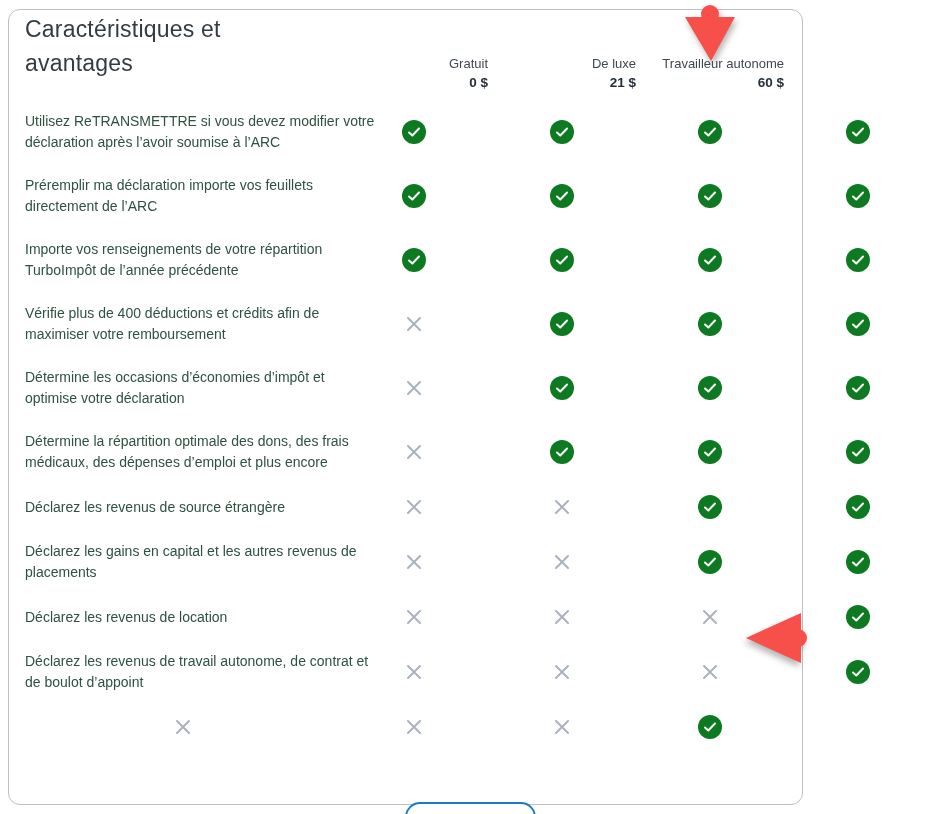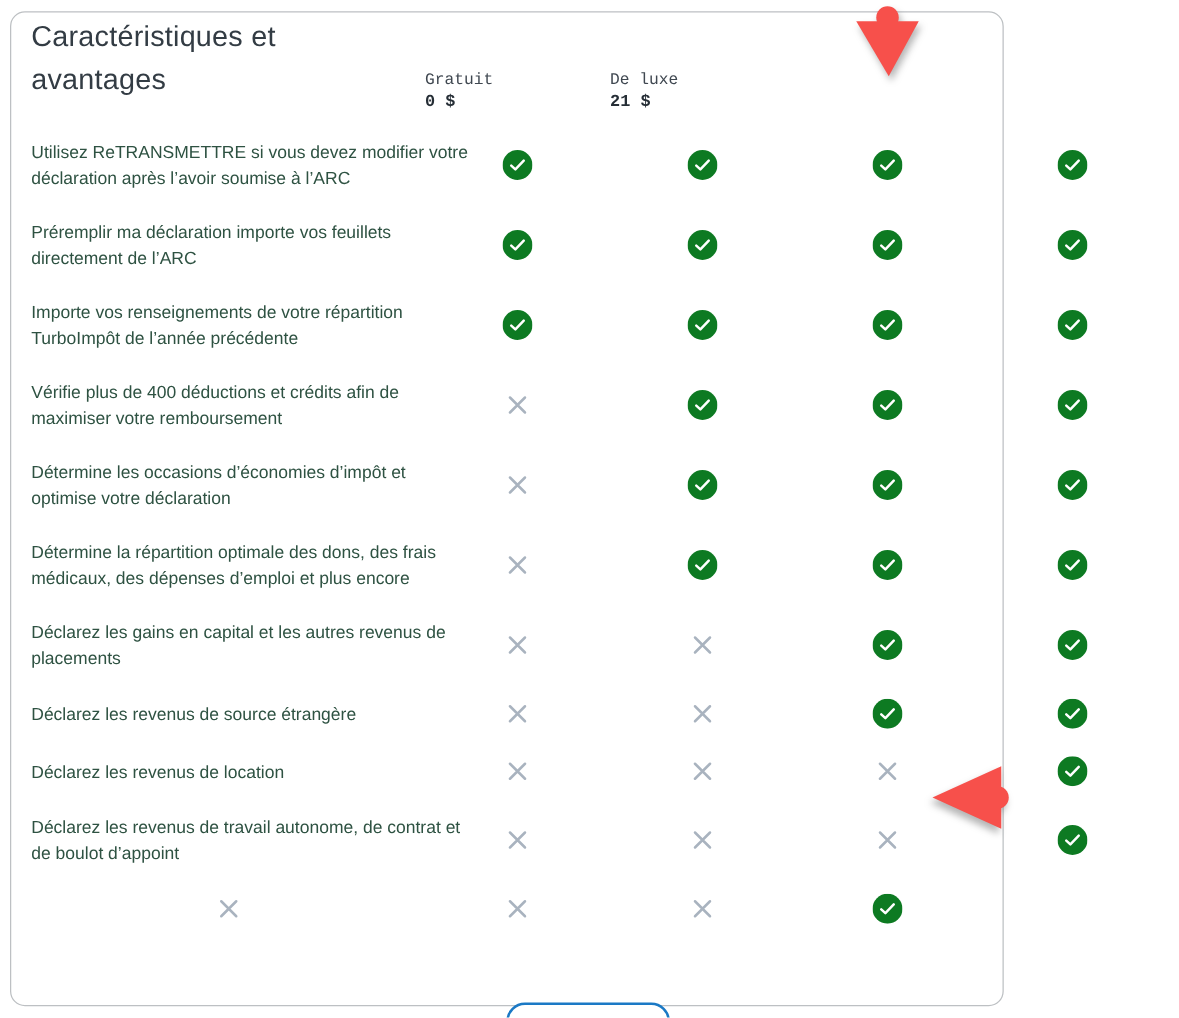--- a/index.html
+++ b/index.html
@@ -22,21 +22,21 @@
     padding:2px 0 0 16px;
   }
   .header-grid{
     display:grid;grid-template-columns:315px 148px 148px 148px 148px;
     align-items:end;min-height:80px;
   }
   .title{
     font-size:23px;line-height:34px;font-weight:500;color:var(--title-color);
     align-self:start;letter-spacing:.2px;
   }
-  .plan-col{text-align:left;padding-bottom:2px;font-family:Liberation Mono, monospace;}
+  .plan-col{text-align:right;padding-bottom:2px;}
   .plan-name{font-size:13px;color:var(--plan-name);}
   .plan-price{font-size:13.5px;font-weight:bold;color:var(--price-color);margin-top:4px;}
   .rows{margin-top:8px;}
   .feature-row{
     display:grid;grid-template-columns:315px 148px 148px 148px 148px;
     align-items:center;padding:11px 0;
   }
   .feature-label{
     width:352px;font-size:14px;line-height:21px;color:var(--row-text);
   }
@@ -64,20 +64,24 @@
     </div>
 
   <div class="plan-col">
         <div class="plan-name">Gratuit</div>
         <div class="plan-price">0 $</div>
       </div>
       <div class="plan-col">
         <div class="plan-name">De luxe</div>
         <div class="plan-price">21 $</div>
       </div>
+      <div class="plan-col">
+        <div class="plan-name">Travailleur autonome</div>
+        <div class="plan-price">60 $</div>
+      </div>
     </div>
   <div class="rows" id="rows">
       <div class="feature-row">
         <div class="feature-label">Utilisez ReTRANSMETTRE si vous devez modifier votre déclaration après l’avoir soumise à l’ARC</div>
         <div class="cell">
           <span style="display: flex;">
             <svg width="24" height="24" viewBox="0 0 24 24">
               <circle class="check-bg" cx="12" cy="12" r="12"></circle>
               <path class="check-mark" d="M7 12.5 L10.3 15.5 L17 8.5"></path>
             </svg>
@@ -274,54 +278,54 @@
         <div class="cell">
           <span style="display: flex;">
             <svg width="24" height="24" viewBox="0 0 24 24">
               <circle class="check-bg" cx="12" cy="12" r="12"></circle>
               <path class="check-mark" d="M7 12.5 L10.3 15.5 L17 8.5"></path>
             </svg>
           </span>
         </div>
       </div>
       <div class="feature-row">
+        <div class="feature-label">Déclarez les revenus de source étrangère</div>
+        <div class="cell">
+          <span style="display: flex;">
+            <svg width="20" height="20" viewBox="0 0 20 20">
+              <path class="x-mark" d="M4 4 L16 16 M16 4 L4 16"></path>
+            </svg>
+          </span>
+        </div>
+        <div class="cell">
+          <span style="display: flex;">
+            <svg width="20" height="20" viewBox="0 0 20 20">
+              <path class="x-mark" d="M4 4 L16 16 M16 4 L4 16"></path>
+            </svg>
+          </span>
+        </div>
+        <div class="cell">
+          <span style="display: flex;">
+            <svg width="24" height="24" viewBox="0 0 24 24">
+              <circle class="check-bg" cx="12" cy="12" r="12"></circle>
+              <path class="check-mark" d="M7 12.5 L10.3 15.5 L17 8.5"></path>
+            </svg>
+          </span>
+        </div>
+        <div class="cell">
+          <span style="display: flex;">
+            <svg width="24" height="24" viewBox="0 0 24 24">
+              <circle class="check-bg" cx="12" cy="12" r="12"></circle>
+              <path class="check-mark" d="M7 12.5 L10.3 15.5 L17 8.5"></path>
+            </svg>
+          </span>
+        </div>
+      </div>
+      <div class="feature-row">
         <div class="feature-label">Déclarez les gains en capital et les autres revenus de placements</div>
-        <div class="cell">
-          <span style="display: flex;">
-            <svg width="20" height="20" viewBox="0 0 20 20">
-              <path class="x-mark" d="M4 4 L16 16 M16 4 L4 16"></path>
-            </svg>
-          </span>
-        </div>
-        <div class="cell">
-          <span style="display: flex;">
-            <svg width="20" height="20" viewBox="0 0 20 20">
-              <path class="x-mark" d="M4 4 L16 16 M16 4 L4 16"></path>
-            </svg>
-          </span>
-        </div>
-        <div class="cell">
-          <span style="display: flex;">
-            <svg width="24" height="24" viewBox="0 0 24 24">
-              <circle class="check-bg" cx="12" cy="12" r="12"></circle>
-              <path class="check-mark" d="M7 12.5 L10.3 15.5 L17 8.5"></path>
-            </svg>
-          </span>
-        </div>
-        <div class="cell">
-          <span style="display: flex;">
-            <svg width="24" height="24" viewBox="0 0 24 24">
-              <circle class="check-bg" cx="12" cy="12" r="12"></circle>
-              <path class="check-mark" d="M7 12.5 L10.3 15.5 L17 8.5"></path>
-            </svg>
-          </span>
-        </div>
-      </div>
-      <div class="feature-row">
-        <div class="feature-label">Déclarez les revenus de source étrangère</div>
         <div class="cell">
           <span style="display: flex;">
             <svg width="20" height="20" viewBox="0 0 20 20">
               <path class="x-mark" d="M4 4 L16 16 M16 4 L4 16"></path>
             </svg>
           </span>
         </div>
         <div class="cell">
           <span style="display: flex;">
             <svg width="20" height="20" viewBox="0 0 20 20">

